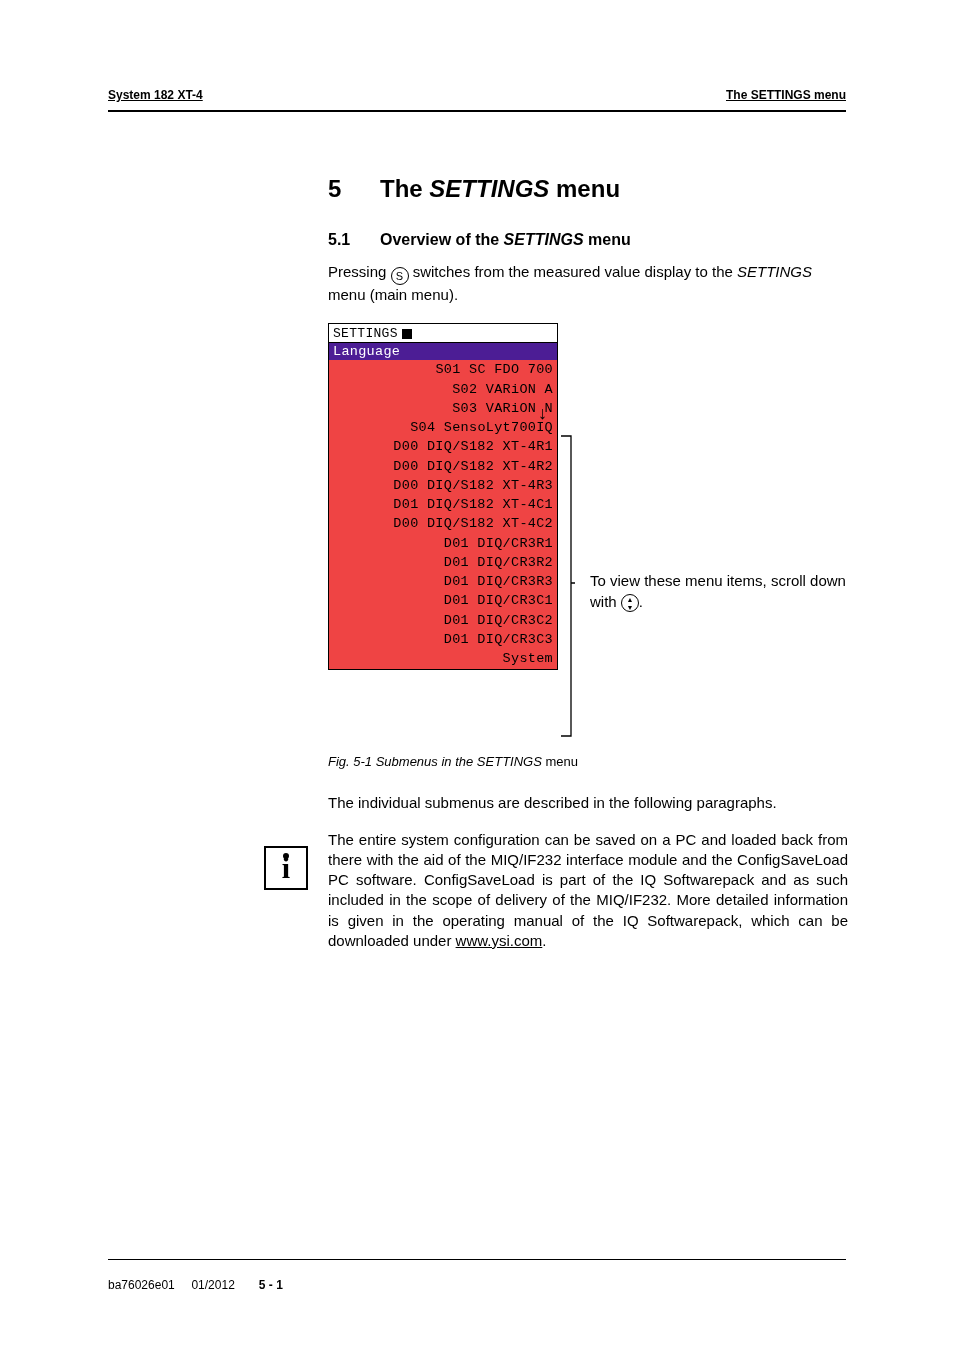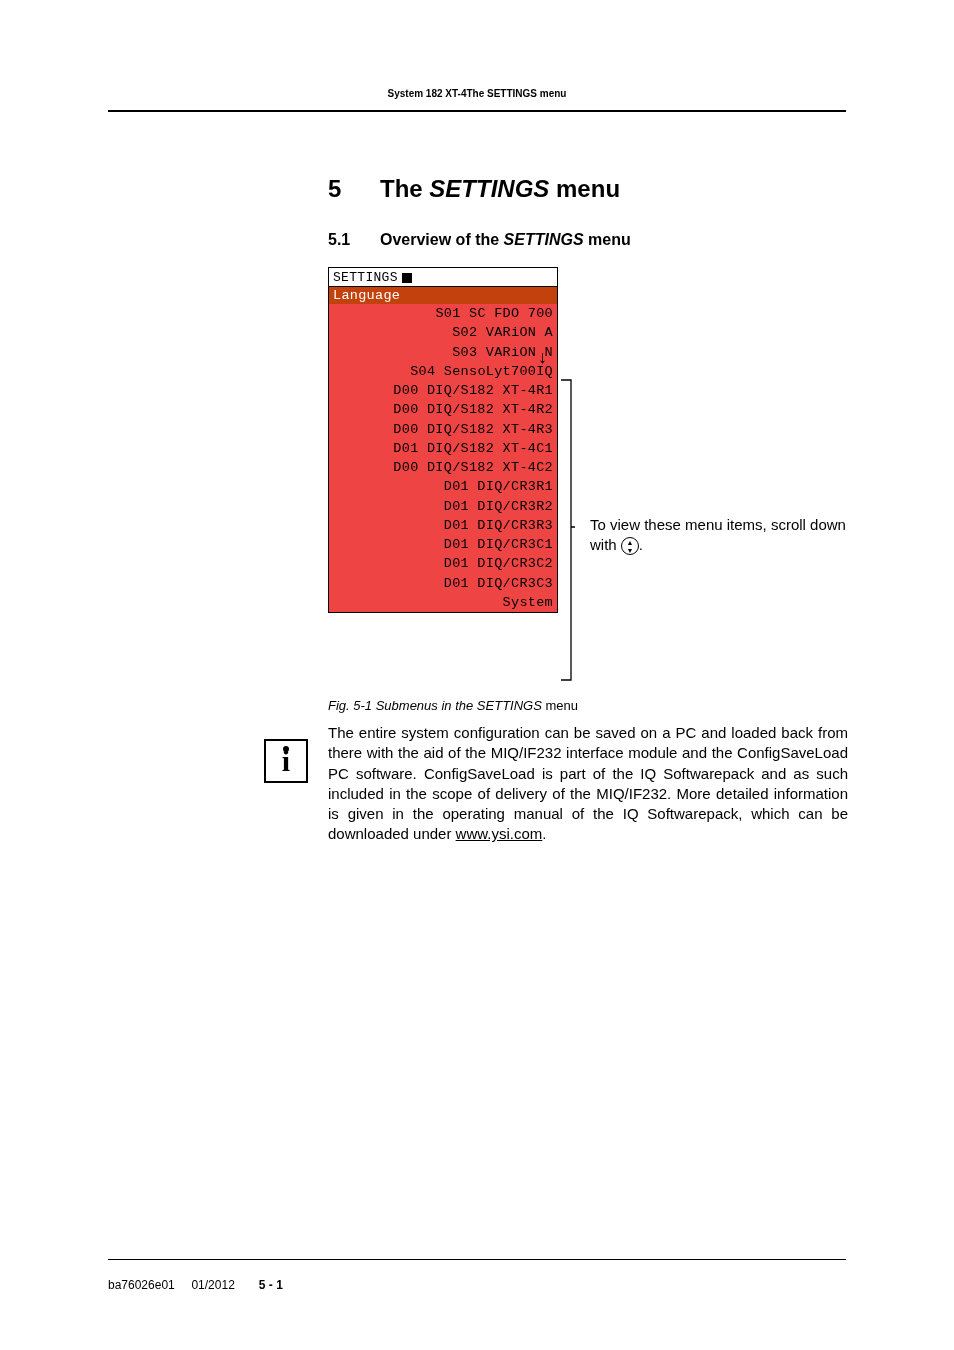--- a/index.html
+++ b/index.html
@@ -1,35 +1,35 @@
 <!DOCTYPE html>
 <html><head>
 <meta charset="utf-8">
 <style>
   * { box-sizing: border-box; margin: 0; padding: 0; }
   html, body { width: 954px; height: 1350px; background: #fff; font-family: Arial, Helvetica, sans-serif; color: #000; }
   .page { position: relative; width: 954px; height: 1350px; }
-  .header { position: absolute; top: 88px; left: 108px; right: 108px; display: flex; justify-content: center; font-weight: bold; font-size: 10px; }
+  .header { position: absolute; top: 88px; left: 108px; right: 108px; display: flex; justify-content: space-between; font-weight: bold; font-size: 12px; text-decoration: underline; }
   .header-rule { position: absolute; top: 110px; left: 108px; right: 108px; height: 2px; background: #000; }
   .content { position: absolute; top: 155px; left: 328px; width: 520px; }
   .h1 { font-weight: bold; font-size: 24px; margin-top: 20px; display: flex; align-items: baseline; }
   .h1 .num { width: 52px; }
   .h1 .ital { font-style: italic; font-weight: bold; }
   .h2 { font-weight: bold; font-size: 16px; margin-top: 28px; margin-bottom: 13px; display: flex; }
   .h2 .num { width: 52px; }
   .h2 .ital { font-style: italic; }
   .para { font-size: 15px; line-height: 1.35; }
   .para .ital { font-style: italic; }
   .circ-s { display: inline-block; width: 18px; height: 18px; border: 1.4px solid #000; border-radius: 50%; font-family: Arial; font-size: 11px; line-height: 16px; text-align: center; font-weight: normal; vertical-align: -3px; }
 
   .figwrap { position: relative; margin-top: 18px; height: 440px; }
   .lcd { position: absolute; left: 0; top: 0; width: 230px; border: 1.8px solid #000; font-family: "Lucida Console", "Courier New", monospace; font-size: 13.5px; letter-spacing: 0.3px; }
   .lcd-title { background: #fff; color: #000; padding: 2px 4px 1px 4px; display: flex; align-items: center; gap: 4px; font-size: 13px; }
   .lcd-title .locksq { display:inline-block; width:10px; height:10px; background:#000; position: relative; }
-  .lcd-sel { background: #c2410c; color: #fff; padding: 1px 4px; }
+  .lcd-sel { background: #4c1d95; color: #fff; padding: 1px 4px; }
   .lcd-row { background: #ef4444; color: #000; padding: 1px 4px; display: flex; justify-content: flex-end; line-height: 1.28; white-space: pre; }
   .lcd-row .l { flex: 0 0 auto; }
   .lcd-row .r { flex: 0 0 auto; }
   .lcd hr { border: none; border-top: 1.2px solid #000; margin: 0; }
   .down-arrow { position: absolute; left: 210px; top: 80px; font-size: 18px; }
   .bracket { position: absolute; left: 233px; top: 112px; height: 302px; width: 14px; }
   .bracket svg { width: 100%; height: 100%; }
   .annot { position: absolute; left: 262px; top: 248px; width: 262px; font-size: 15px; line-height: 1.35; }
   .circ-ud { display: inline-block; width: 18px; height: 18px; border: 1.4px solid #000; border-radius: 50%; font-size: 10px; line-height: 9px; text-align: center; vertical-align: -3px; }
   .circ-ud:before { content: "▲"; display:block; font-size:7px; line-height:8px; margin-top:1px;}
@@ -69,20 +69,23 @@
     </span>
   </div>
 
   <div class="h2">
     <span class="num">5.1</span>
     <span>
       <span>Overview of the </span><span class="ital">SETTINGS</span><span> menu</span>
     </span>
   </div>
 
+  <p class="para">
+    <span>Pressing </span><span class="circ-s">S</span><span> switches from the measured value display to the </span><span class="ital">SETTINGS</span><span> menu (main menu).</span>
+  </p>
 
   <div class="figwrap">
     <div class="lcd">
       <div class="lcd-title">
         <span>SETTINGS</span>
         <span class="locksq"></span>
       </div>
       <hr>
       <div class="lcd-sel">Language</div>
       <div class="lcd-row"><span class="l">S01 SC FDO 700</span><span class="r"></span></div>
@@ -112,20 +115,21 @@
 
     <div class="annot">
       <span>To view these menu items, scroll down with </span><span class="circ-ud"></span><span>.</span>
     </div>
 
     <div class="figcap">
       <span>Fig. 5-1    Submenus in the SETTINGS </span><span class="upright">menu</span>
     </div>
   </div>
 
+  <p class="para after-fig">The individual submenus are described in the following paragraphs.</p>
 
   <div class="note-block">
     <div class="note-icon">
           <span class="dot"></span>
         </div>
     <p class="note-text">
       <span>The entire system configuration can be saved on a PC and loaded back from there with the aid of the MIQ/IF232 interface module and the ConfigSaveLoad PC software. ConfigSaveLoad is part of the IQ Softwarepack and as such included in the scope of delivery of the MIQ/IF232. More detailed information is given in the operating manual of the IQ Softwarepack, which can be downloaded under </span><span class="ul">www.ysi.com</span><span>.</span>
     </p>
   </div>
 

